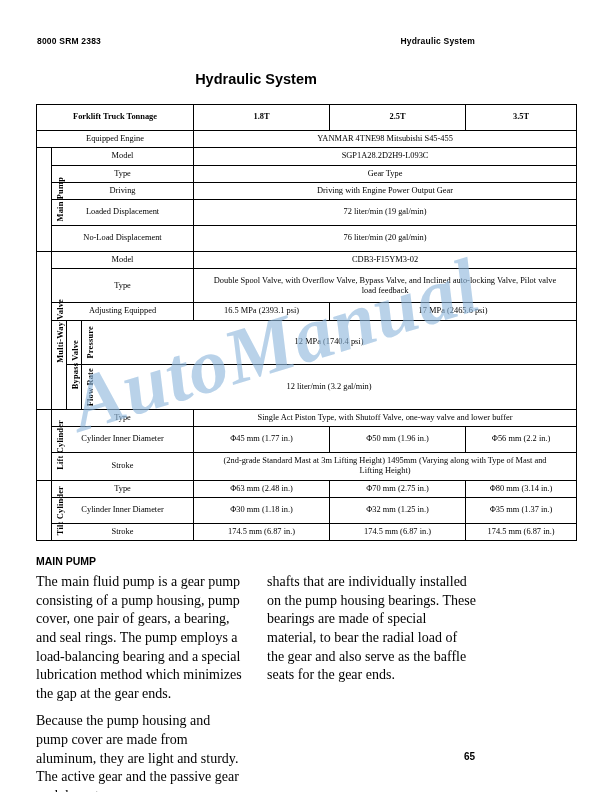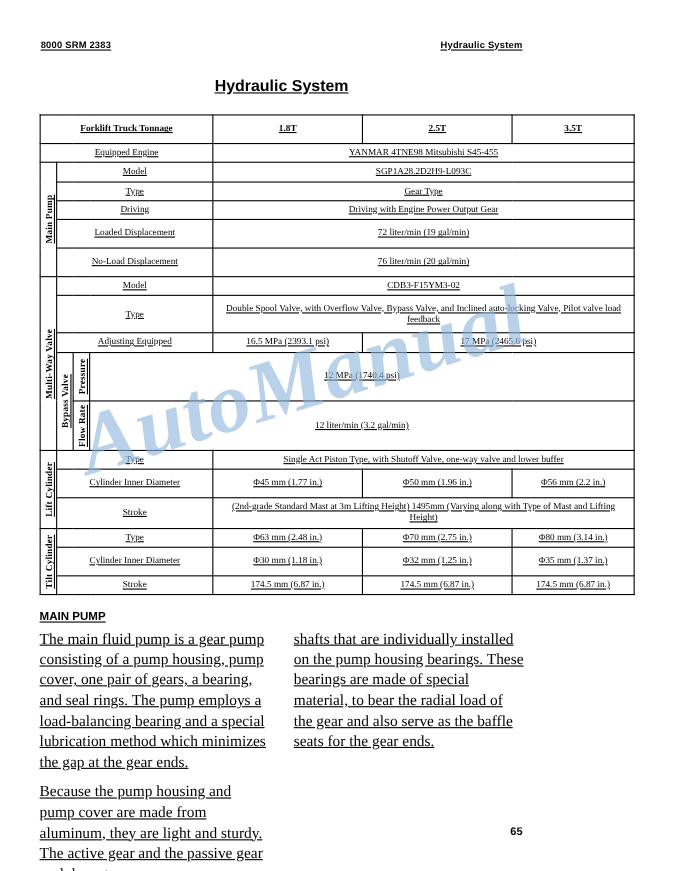--- a/index.html
+++ b/index.html
@@ -14,21 +14,20 @@
     color: #000000;
     position: relative;
     overflow: hidden;
   }
   .page {
     position: relative;
     width: 512px;
     height: 792px;
     box-sizing: border-box;
     padding: 36px 36px 30px 36px;
-    text-decoration: underline;
   }
   
   .running-head {
     display: flex;
     justify-content: space-between;
     align-items: baseline;
     font-family: "Liberation Sans", sans-serif;
     font-weight: bold;
     font-size: 8.5px;
     letter-spacing: 0.2px;
@@ -45,21 +44,21 @@
   
   table.spec {
     border-collapse: collapse;
     width: 100%;
     table-layout: fixed;
     font-size: 8.4px;
     line-height: 1.22;
   }
   table.spec td {
     border: 0.8px solid #000;
-    padding: 3px 3px;
+    padding: 3px 19px;
     text-align: center;
     vertical-align: middle;
   }
   .rot {
     width: 15px;
     padding: 0;
   }
   .rot .rot-inner {
     writing-mode: vertical-rl;
     transform: rotate(180deg);

